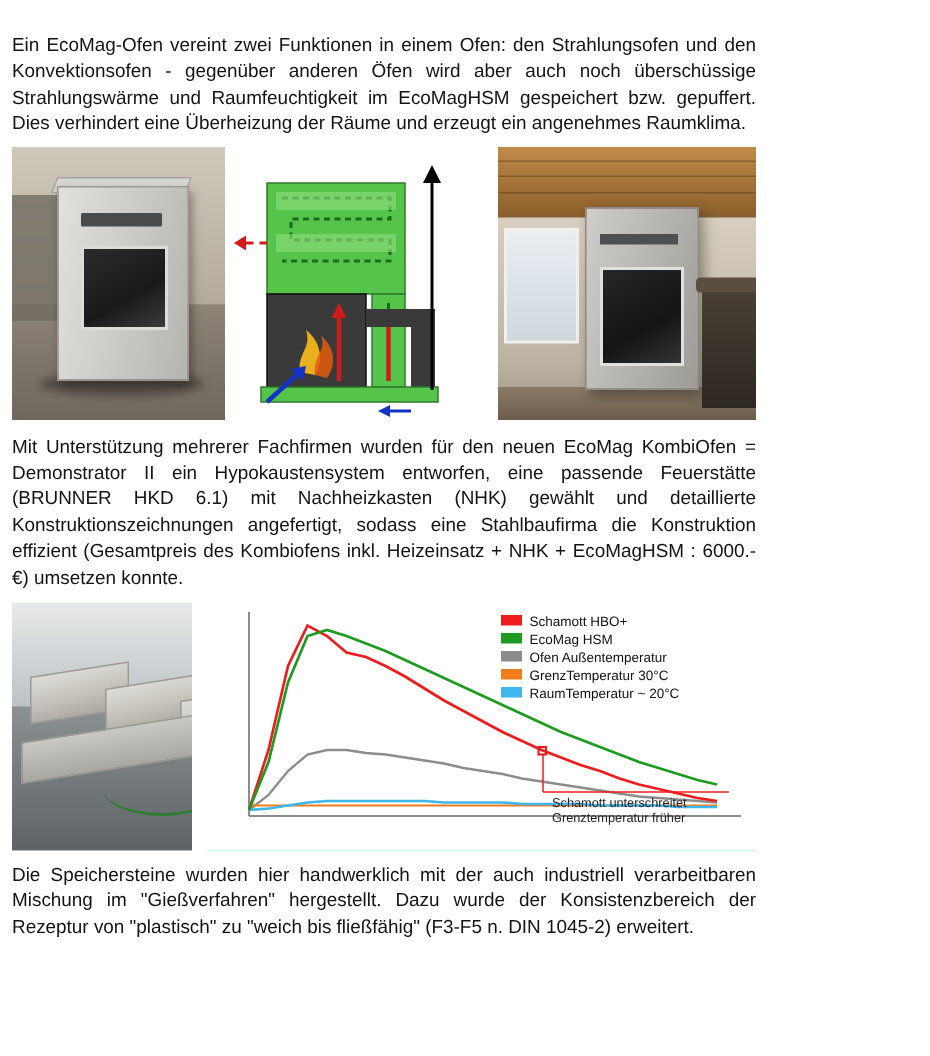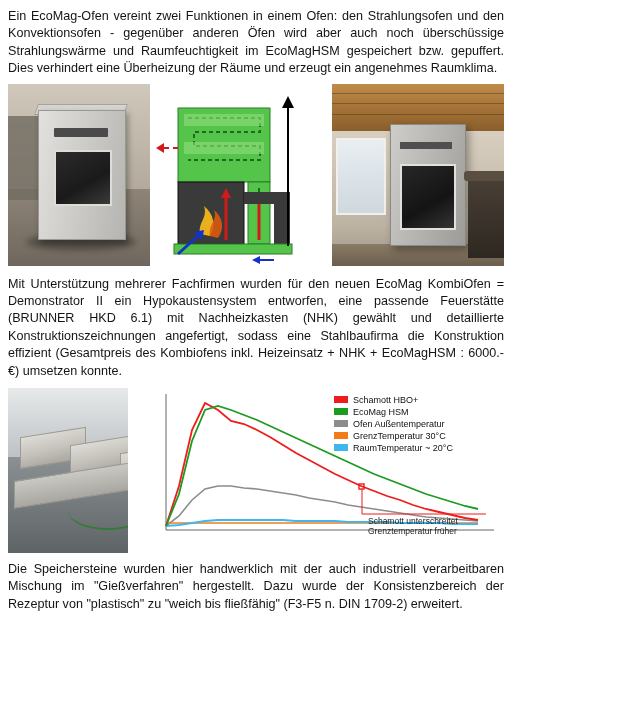--- a/index.html
+++ b/index.html
@@ -9,21 +9,21 @@
   }
   body {
     width: 620px;
     height: 704px;
     font-family: "Liberation Sans", sans-serif;
     color: #111111;
     overflow: hidden;
   }
   .page {
     width: 512px;
-    padding: 8px 8px 0 8px;
+    padding: 22px 8px 0 8px;
     box-sizing: border-box;
   }
   p.body-text {
     font-size: 12.6px;
     line-height: 17.4px;
     text-align: justify;
     margin: 0 0 6px 0;
     color: #141414;
   }
   .intro { margin-bottom: 8px; }
@@ -336,14 +336,14 @@
           <text x="215" y="63" font-family="Liberation Sans, sans-serif" font-size="9" fill="#111">RaumTemperatur ~ 20°C</text>
         </g>
 
         <text x="230" y="136" font-family="Liberation Sans, sans-serif" font-size="8.5" fill="#222">Schamott unterschreitet</text>
         <text x="230" y="146" font-family="Liberation Sans, sans-serif" font-size="8.5" fill="#222">Grenztemperatur früher</text>
       </svg>
     </div>
   </div>
 
 
-  <p class="body-text">Die Speichersteine wurden hier handwerklich mit der auch industriell verarbeitbaren Mischung im "Gießverfahren" hergestellt. Dazu wurde der Konsistenzbereich der Rezeptur von "plastisch" zu "weich bis fließfähig" (F3-F5 n. DIN 1709-2) erweitert.</p>
+  <p class="body-text">Die Speichersteine wurden hier handwerklich mit der auch industriell verarbeitbaren Mischung im "Gießverfahren" hergestellt. Dazu wurde der Konsistenzbereich der Rezeptur von "plastisch" zu "weich bis fließfähig" (F3-F5 n. DIN 1045-2) erweitert.</p>
 </div>
 
 </body></html>

